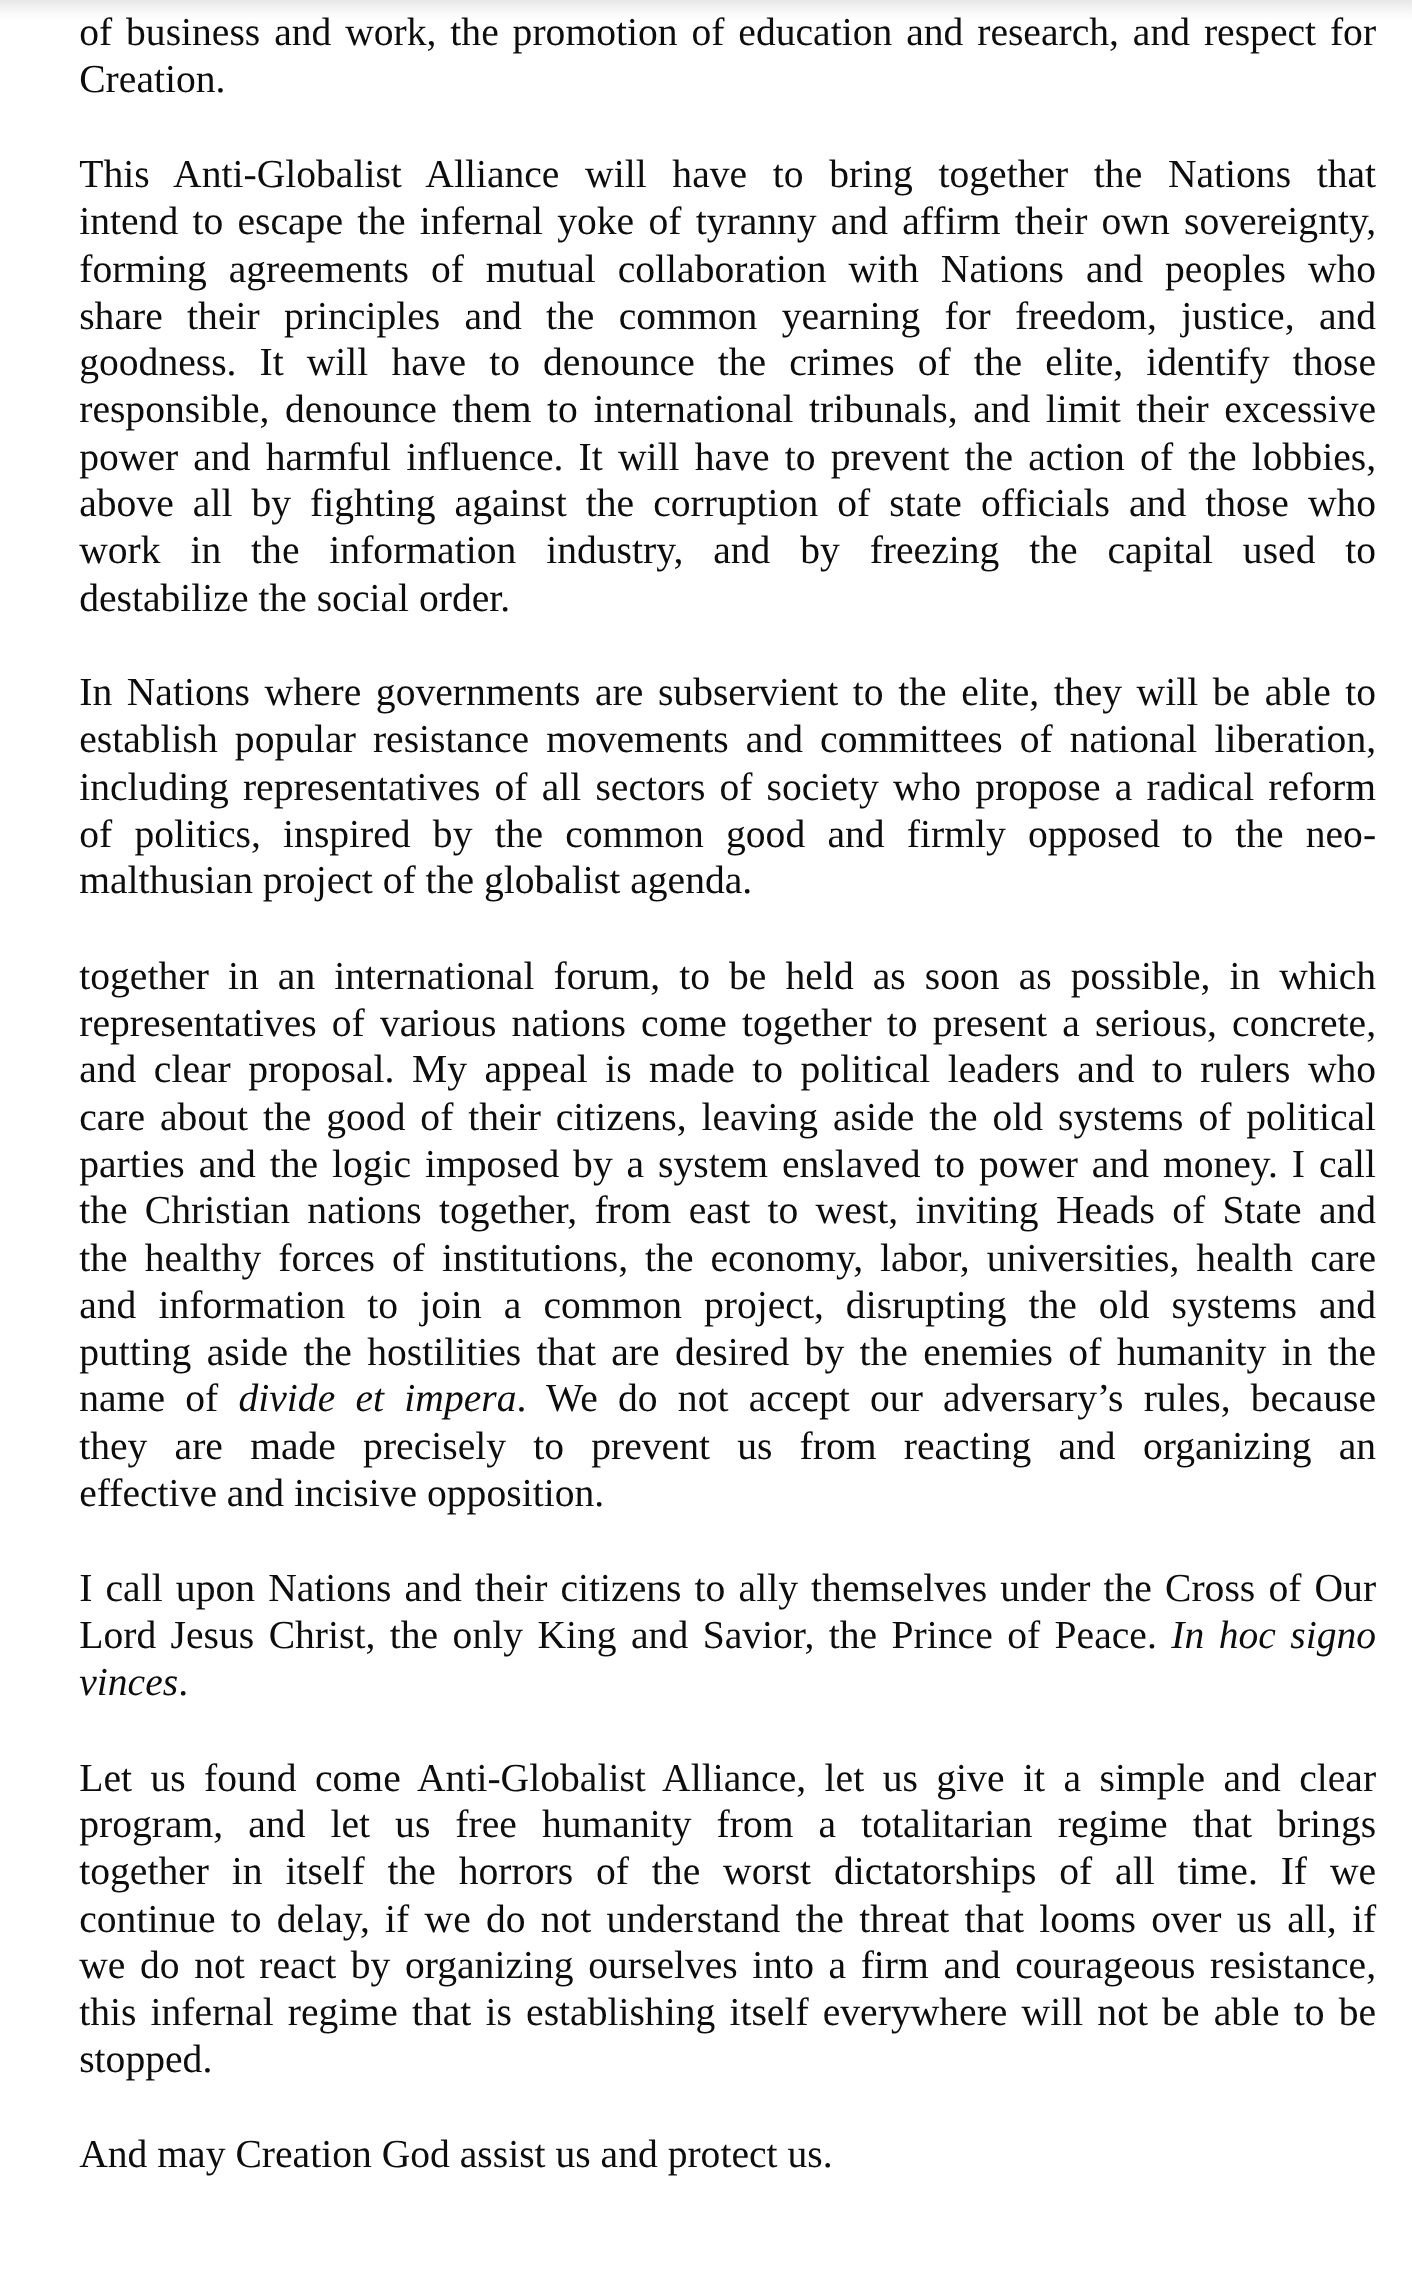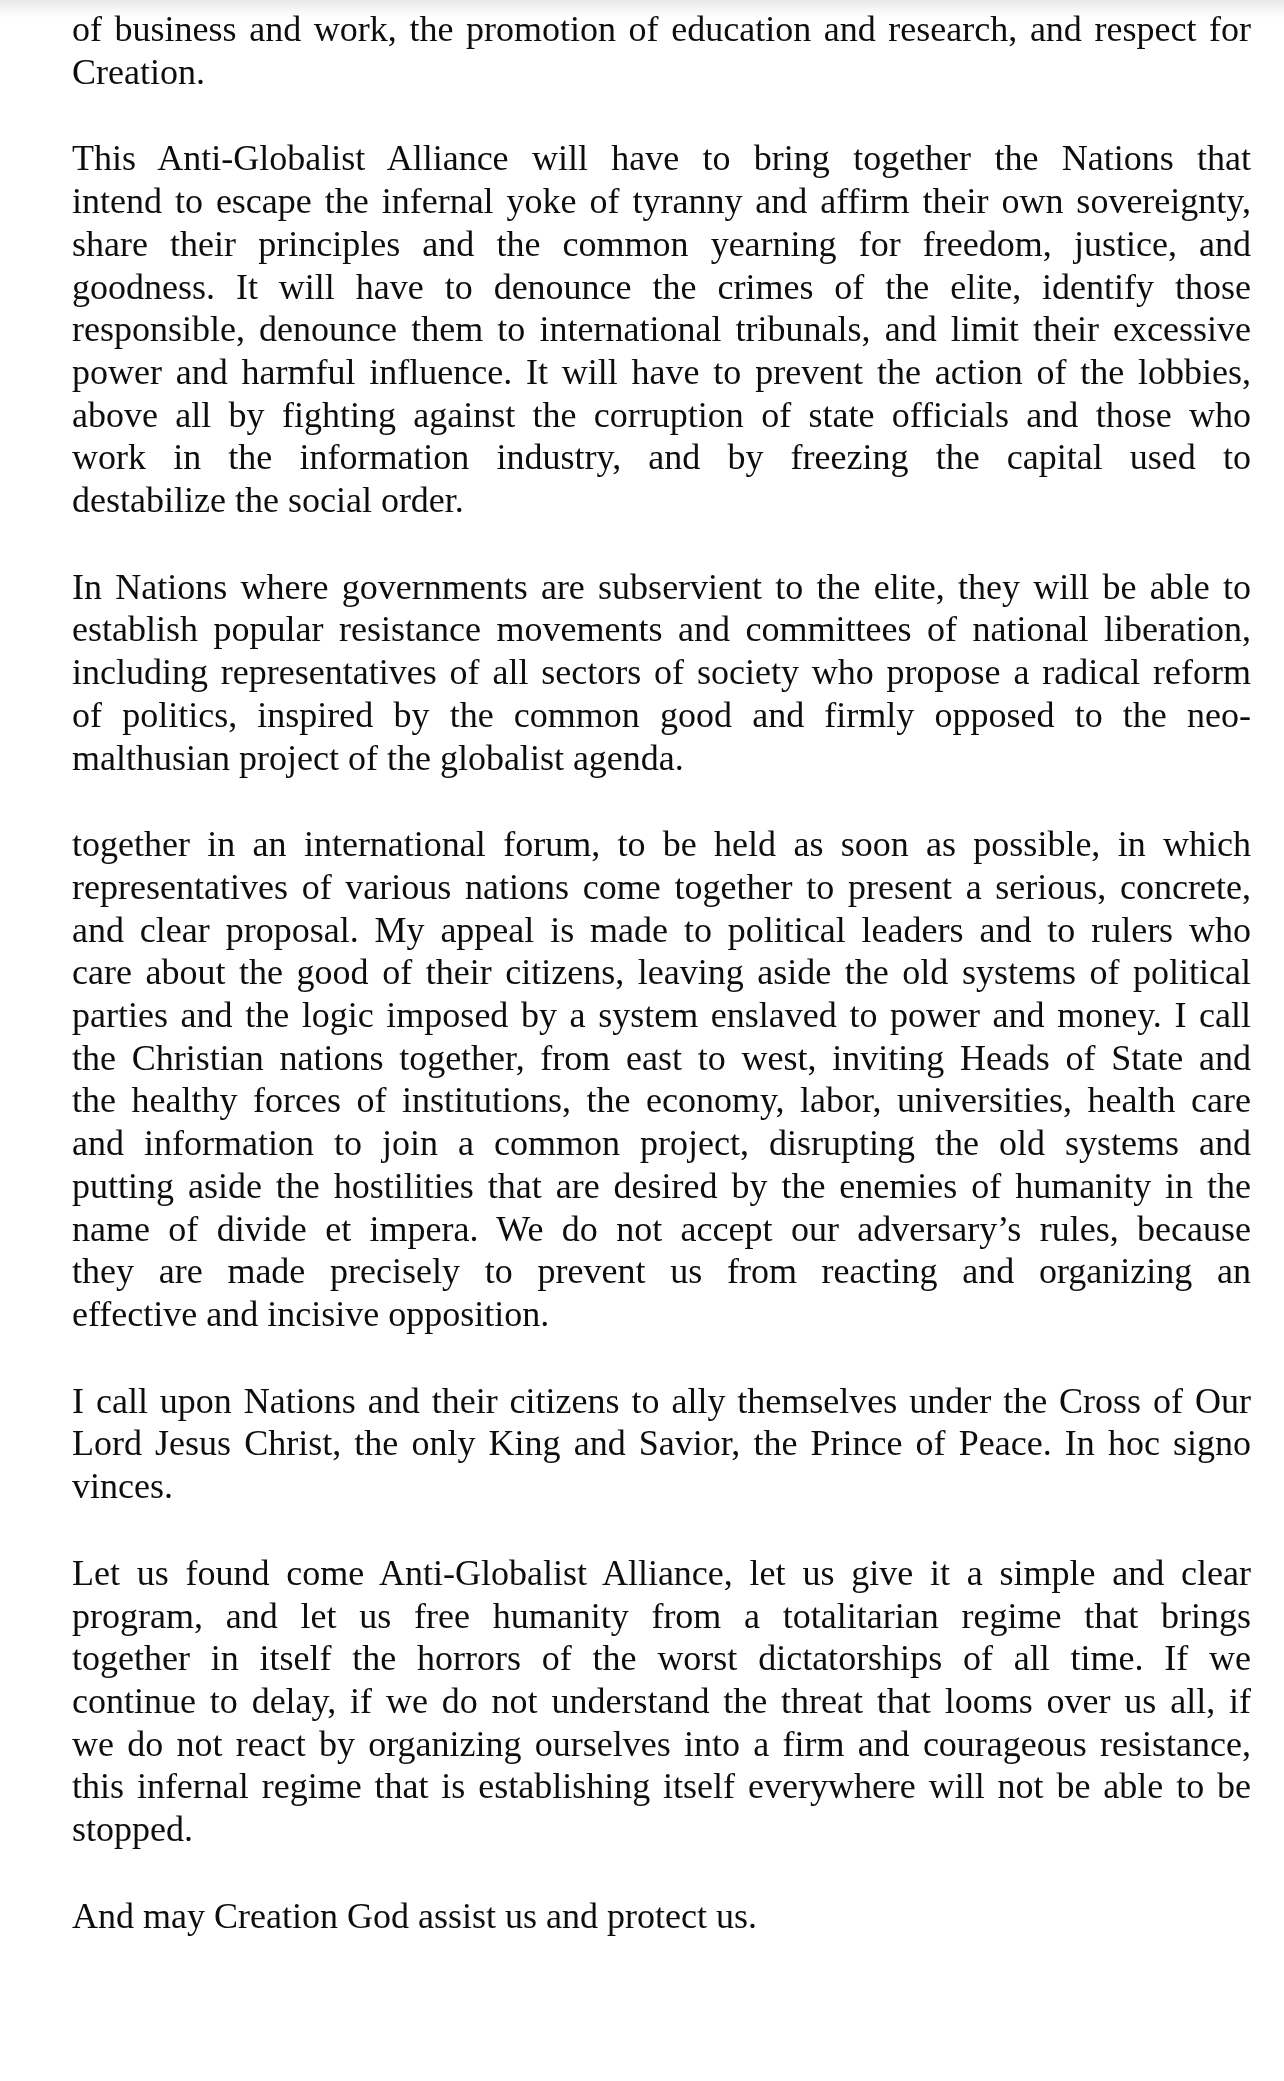--- a/index.html
+++ b/index.html
@@ -42,36 +42,38 @@
     text-align: justify;
     text-align-last: justify;
     text-justify: inter-word;
     white-space: normal;
   }
   .line.last {
     text-align: right;
     text-align-last: left;
   }
   .it {
+    font-style: italic;
   }
 </style>
 </head>
 <body>
 
 <div class="top-edge"></div>
 
 <div class="doc">
   <div id="doc-body">
       <div class="para">
         <div class="line"><span class="">of business and work, the promotion of education and research, and respect for</span></div>
         <div class="line last"><span class="">Creation.</span></div>
       </div>
       <div class="para">
         <div class="line"><span class="">This Anti-Globalist Alliance will have to bring together the Nations that</span></div>
         <div class="line"><span class="">intend to escape the infernal yoke of tyranny and affirm their own sovereignty,</span></div>
+        <div class="line"><span class="">forming agreements of mutual collaboration with Nations and peoples who</span></div>
         <div class="line"><span class="">share their principles and the common yearning for freedom, justice, and</span></div>
         <div class="line"><span class="">goodness. It will have to denounce the crimes of the elite, identify those</span></div>
         <div class="line"><span class="">responsible, denounce them to international tribunals, and limit their excessive</span></div>
         <div class="line"><span class="">power and harmful influence. It will have to prevent the action of the lobbies,</span></div>
         <div class="line"><span class="">above all by fighting against the corruption of state officials and those who</span></div>
         <div class="line"><span class="">work in the information industry, and by freezing the capital used to</span></div>
         <div class="line last"><span class="">destabilize the social order.</span></div>
       </div>
       <div class="para">
         <div class="line"><span class="">In Nations where governments are subservient to the elite, they will be able to</span></div>

